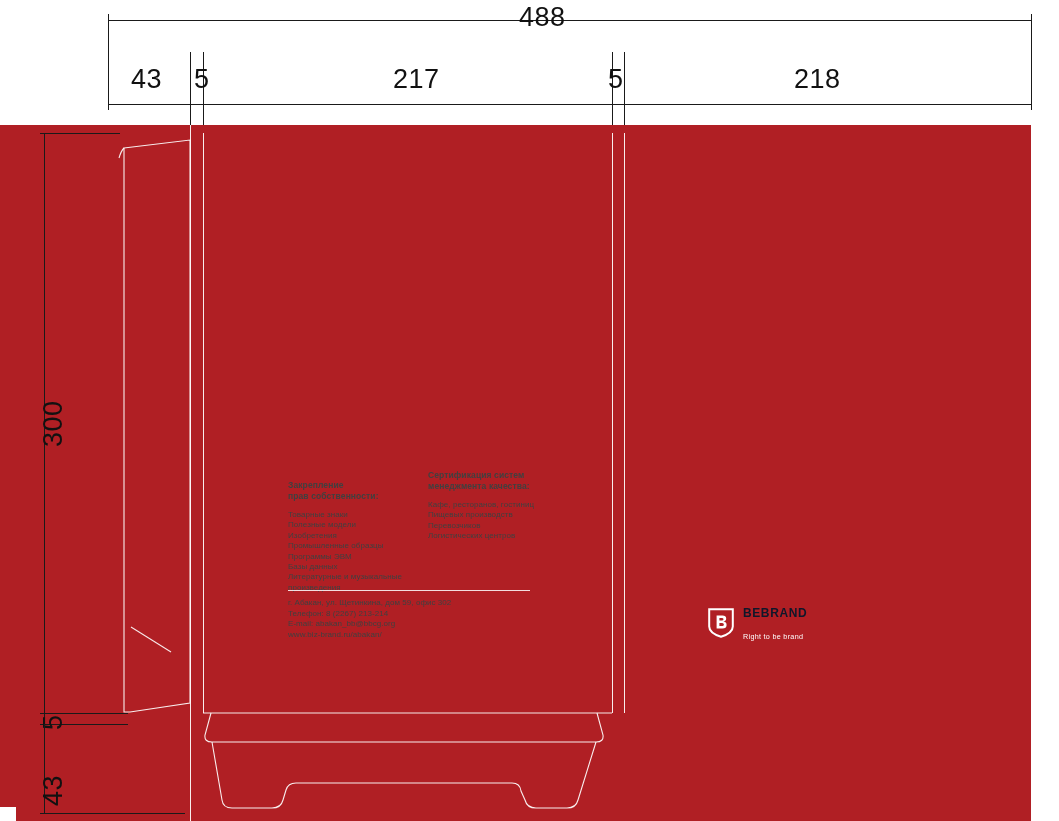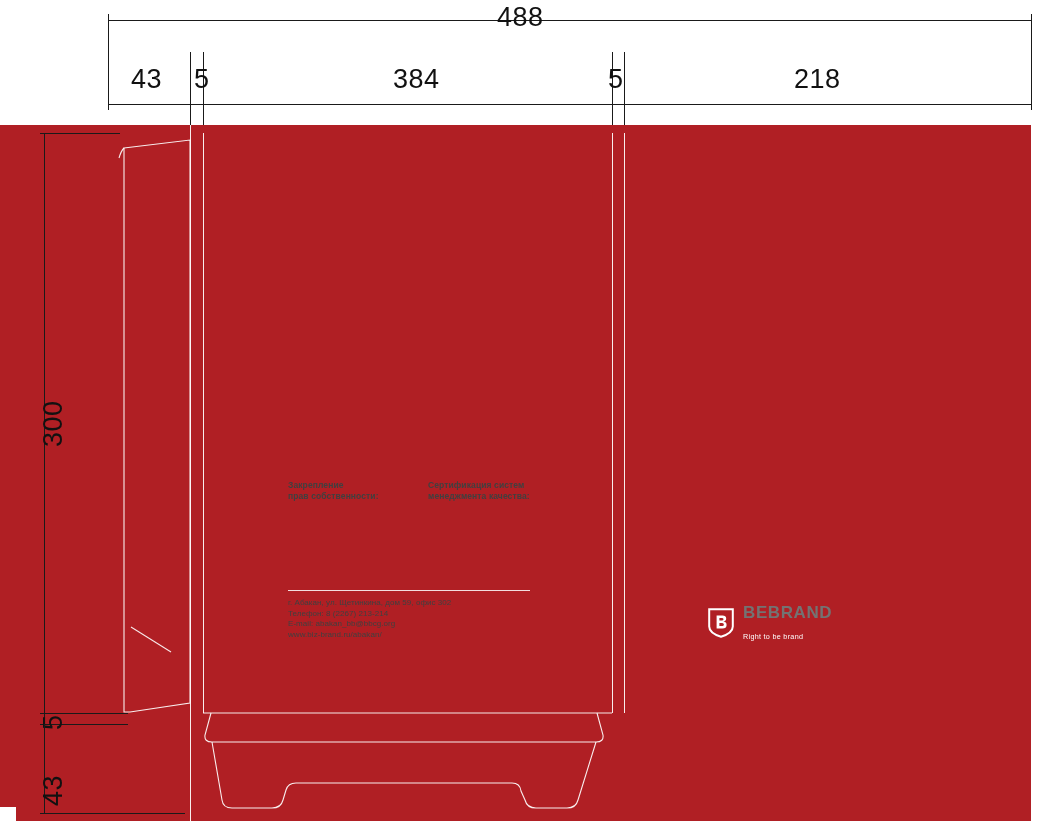--- a/index.html
+++ b/index.html
@@ -122,22 +122,22 @@
   .brandmark {
     width: 26px;
     height: 30px;
   }
   .brandtextwrap {
     display: flex;
     flex-direction: column;
     justify-content: center;
   }
   .brandname {
-    color: #737373;
-    font-size: 17px;
+    color: #0f172a;
+    font-size: 12px;
     font-weight: bold;
     letter-spacing: 0.6px;
     line-height: 18px;
   }
   .brandslogan {
     color: #ffffff;
     font-size: 7.2px;
     letter-spacing: 0.3px;
     line-height: 10px;
     margin-top: 10px;
@@ -171,26 +171,42 @@
     <path d="M211,713 L205,735 Q204,742 212,742 L596,742 Q604,742 603,735 L597,713" fill="none" stroke="#ffffff" stroke-width="1.1" opacity="0.92"></path>
     <path d="M212,742 L222,800 Q223,808 232,808 L272,808 Q281,808 283,800 L286,790 Q288,783 296,783 L512,783 Q520,783 521,791 L525,800 Q527,808 536,808 L567,808 Q576,808 578,800 L596,742" fill="none" stroke="#ffffff" stroke-width="1.1" opacity="0.92"></path>
     <line x1="612" y1="713" x2="624" y2="713" stroke="#ffffff" stroke-width="0" opacity="0"></line>
   </svg>
 
   <div class="txtblock" style="left:288px; top:480px; width:128px;">
     <div class="col-title">
       <div>Закрепление</div>
       <div>прав собственности:</div>
     </div>
-  </div>
-
-  <div class="txtblock" style="left:428px; top:480px; width:140px;">
+    <div class="col-list">
+      <div>Товарные знаки</div>
+      <div>Полезные модели</div>
+      <div>Изобретения</div>
+      <div>Промышленные образцы</div>
+      <div>Программы ЭВМ</div>
+      <div>Базы данных</div>
+      <div>Литературные и музыкальные</div>
+      <div>произведения</div>
+    </div>
+  </div>
+
+  <div class="txtblock" style="left:428px; top:470px; width:140px;">
     <div class="col-title">
       <div>Сертификация систем</div>
       <div>менеджмента качества:</div>
+    </div>
+    <div class="col-list">
+      <div>Кафе, ресторанов, гостиниц</div>
+      <div>Пищевых производств</div>
+      <div>Перевозчиков</div>
+      <div>Логистических центров</div>
     </div>
   </div>
 
   <div class="hr-rule" style="left:288px; top:590px; width:242px;"></div>
 
   <div class="txtblock contact" style="left:288px; top:598px; width:250px;">
     <div>г. Абакан, ул. Щетинкина, дом 59, офис 302</div>
     <div>Телефон: 8 (2267) 213-214</div>
     <div>E-mail: abakan_bb@bbcg.org</div>
     <div>www.biz-brand.ru/abakan/</div>
@@ -206,31 +222,31 @@
     </svg>
     <div class="brandtextwrap">
       <div class="brandname">BEBRAND</div>
       <div class="brandslogan">Right to be brand</div>
     </div>
   </div>
 
   <div class="dimline h1" style="left:108px; top:20px; width:923px;"></div>
   <div class="dimline v1" style="left:108px; top:14px; height:96px;"></div>
   <div class="dimline v1" style="left:1031px; top:14px; height:96px;"></div>
-  <div class="dimlabel" style="left:497px; top:2px;">488</div>
+  <div class="dimlabel" style="left:519px; top:2px;">488</div>
 
   <div class="dimline h1" style="left:108px; top:104px; width:923px;"></div>
   <div class="dimline v1" style="left:190px; top:52px; height:73px;"></div>
   <div class="dimline v1" style="left:203px; top:52px; height:73px;"></div>
   <div class="dimline v1" style="left:612px; top:52px; height:73px;"></div>
   <div class="dimline v1" style="left:624px; top:52px; height:73px;"></div>
 
   <div class="dimlabel" style="left:131px; top:64px;">43</div>
   <div class="dimlabel" style="left:194px; top:64px;">5</div>
-  <div class="dimlabel" style="left:393px; top:64px;">384</div>
+  <div class="dimlabel" style="left:393px; top:64px;">217</div>
   <div class="dimlabel" style="left:608px; top:64px;">5</div>
   <div class="dimlabel" style="left:794px; top:64px;">218</div>
 
   <div class="dimline h1" style="left:40px; top:133px; width:80px;"></div>
   <div class="dimline h1" style="left:40px; top:713px; width:88px;"></div>
   <div class="dimline v1" style="left:44px; top:133px; height:580px;"></div>
   <div class="dimlabel vert" style="left:38px; top:447px;">300</div>
 
   <div class="dimline h1" style="left:40px; top:724px; width:88px;"></div>
   <div class="dimline v1" style="left:44px; top:713px; height:11px;"></div>

